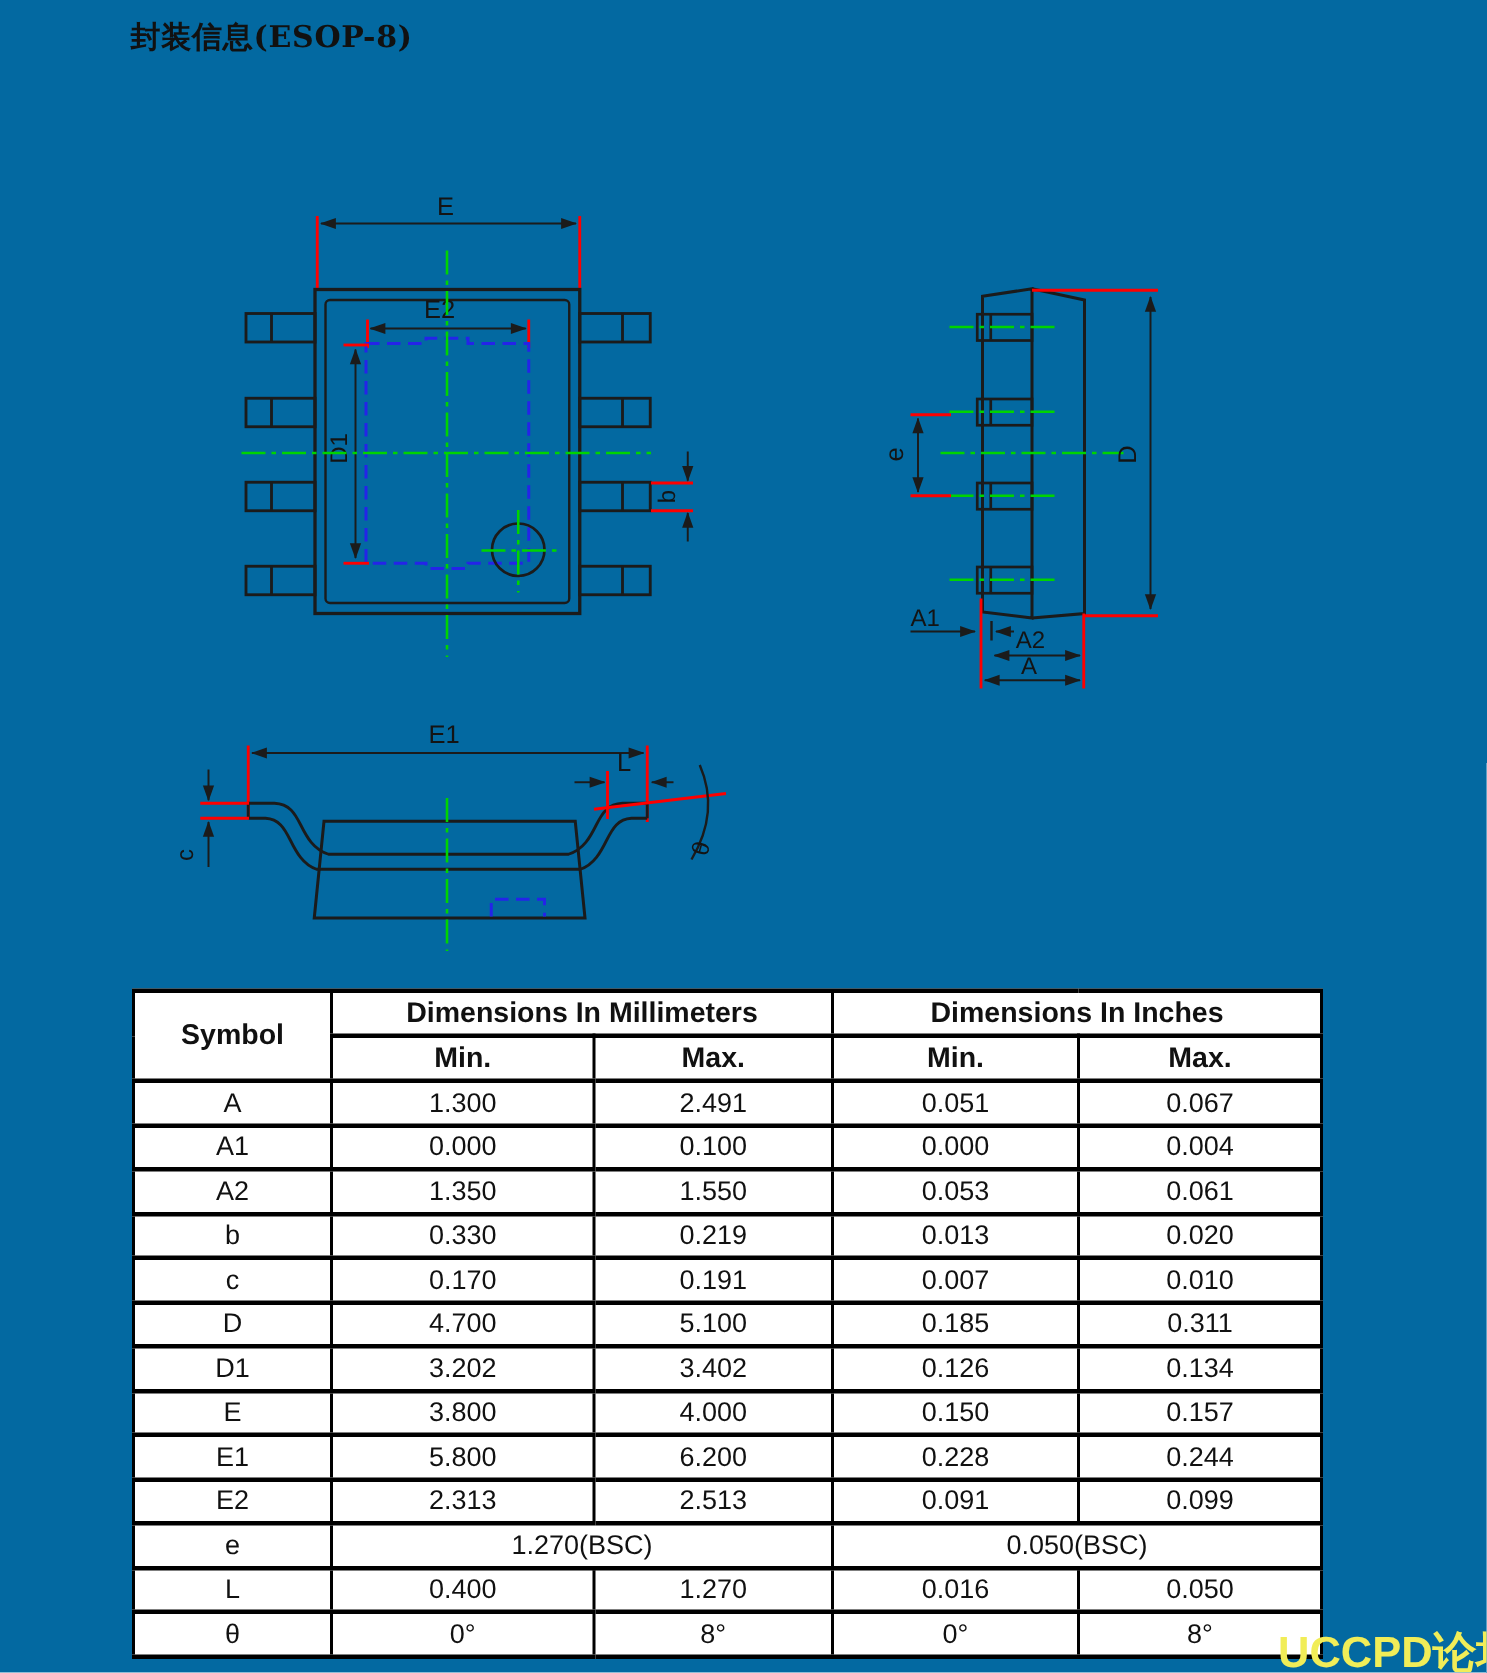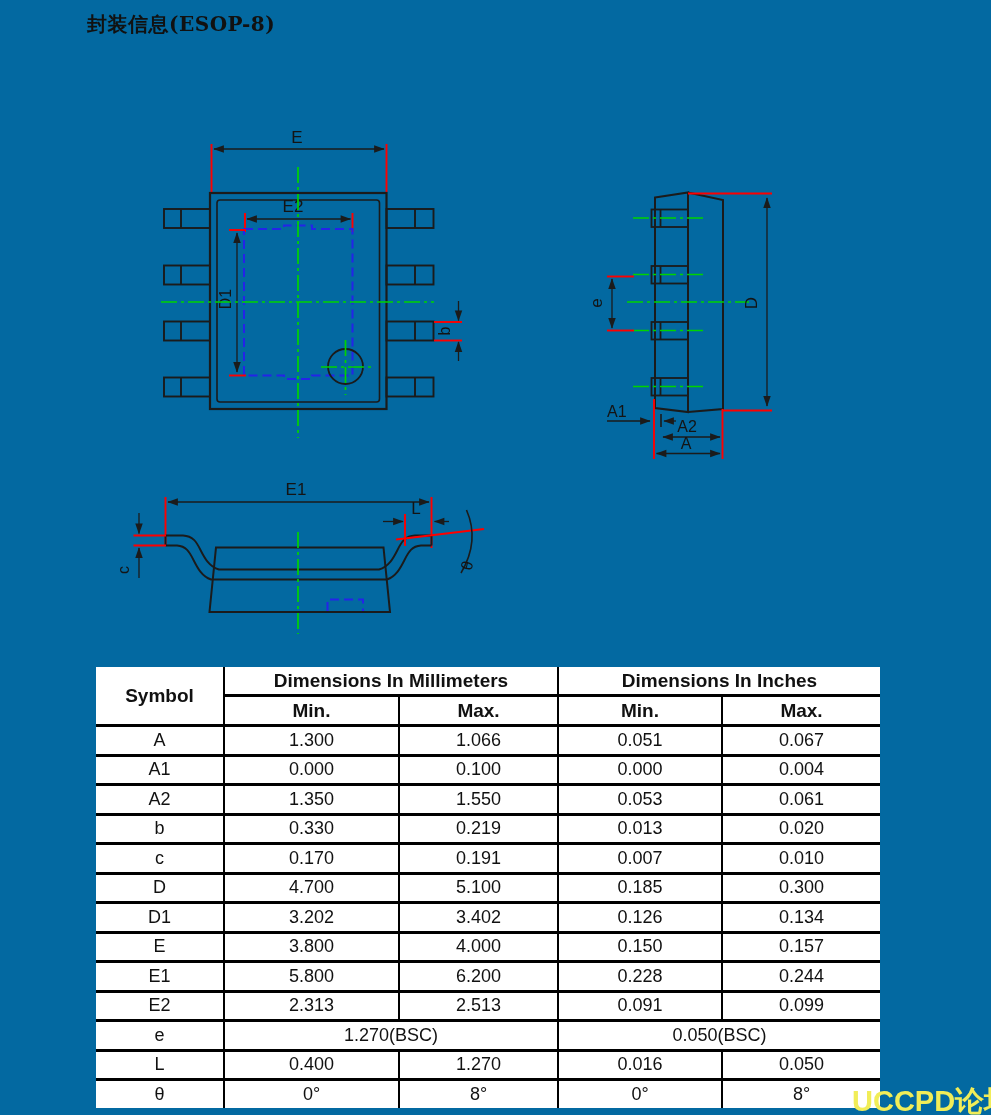--- a/index.html
+++ b/index.html
@@ -16,21 +16,21 @@
   .red{stroke:#fe0000;stroke-width:1.9;fill:none;}
   .gn{stroke:#00d400;stroke-width:1.7;fill:none;stroke-dasharray:16,4,3,4;}
   .blu{stroke:#2424e8;stroke-width:2;fill:none;stroke-dasharray:9,5;}
   #dim-table{position:absolute;left:88px;top:659px;width:792px;border-collapse:collapse;
              table-layout:fixed;background:#fff;}
   #dim-table th,#dim-table td{border-left:2px solid #000;border-right:2px solid #000;
              border-top:3px solid #000;border-bottom:3px solid #000;
              text-align:center;vertical-align:middle;padding:0;overflow:hidden;}
   #dim-table th{font-size:19px;font-weight:bold;height:27px;}
   #dim-table td{font-size:18px;font-weight:400;height:26.5px;}
-  #dim-table{border:8px solid #0369a1;}
+  #dim-table{border:1px solid #0369a1;}
   #watermark{position:absolute;left:852px;top:1082px;font-size:29px;font-weight:bold;
              color:#f1ed58;z-index:6;white-space:nowrap;}
 </style>
 </head>
 <body>
 
 <div id="page">
 
   <div id="doc-title">封装信息(ESOP-8)</div>
 
@@ -194,21 +194,21 @@
         <th>Min.</th>
         <th>Max.</th>
         <th>Min.</th>
         <th>Max.</th>
       </tr>
     </thead>
     <tbody>
         <tr>
           <td>A</td>
           <td>1.300</td>
-          <td>1.066</td>
+          <td>2.491</td>
           <td>0.051</td>
           <td>0.067</td>
         </tr>
         <tr>
           <td>A1</td>
           <td>0.000</td>
           <td>0.100</td>
           <td>0.000</td>
           <td>0.004</td>
         </tr>
@@ -231,21 +231,21 @@
           <td>0.170</td>
           <td>0.191</td>
           <td>0.007</td>
           <td>0.010</td>
         </tr>
         <tr>
           <td>D</td>
           <td>4.700</td>
           <td>5.100</td>
           <td>0.185</td>
-          <td>0.300</td>
+          <td>0.311</td>
         </tr>
         <tr>
           <td>D1</td>
           <td>3.202</td>
           <td>3.402</td>
           <td>0.126</td>
           <td>0.134</td>
         </tr>
         <tr>
           <td>E</td>

